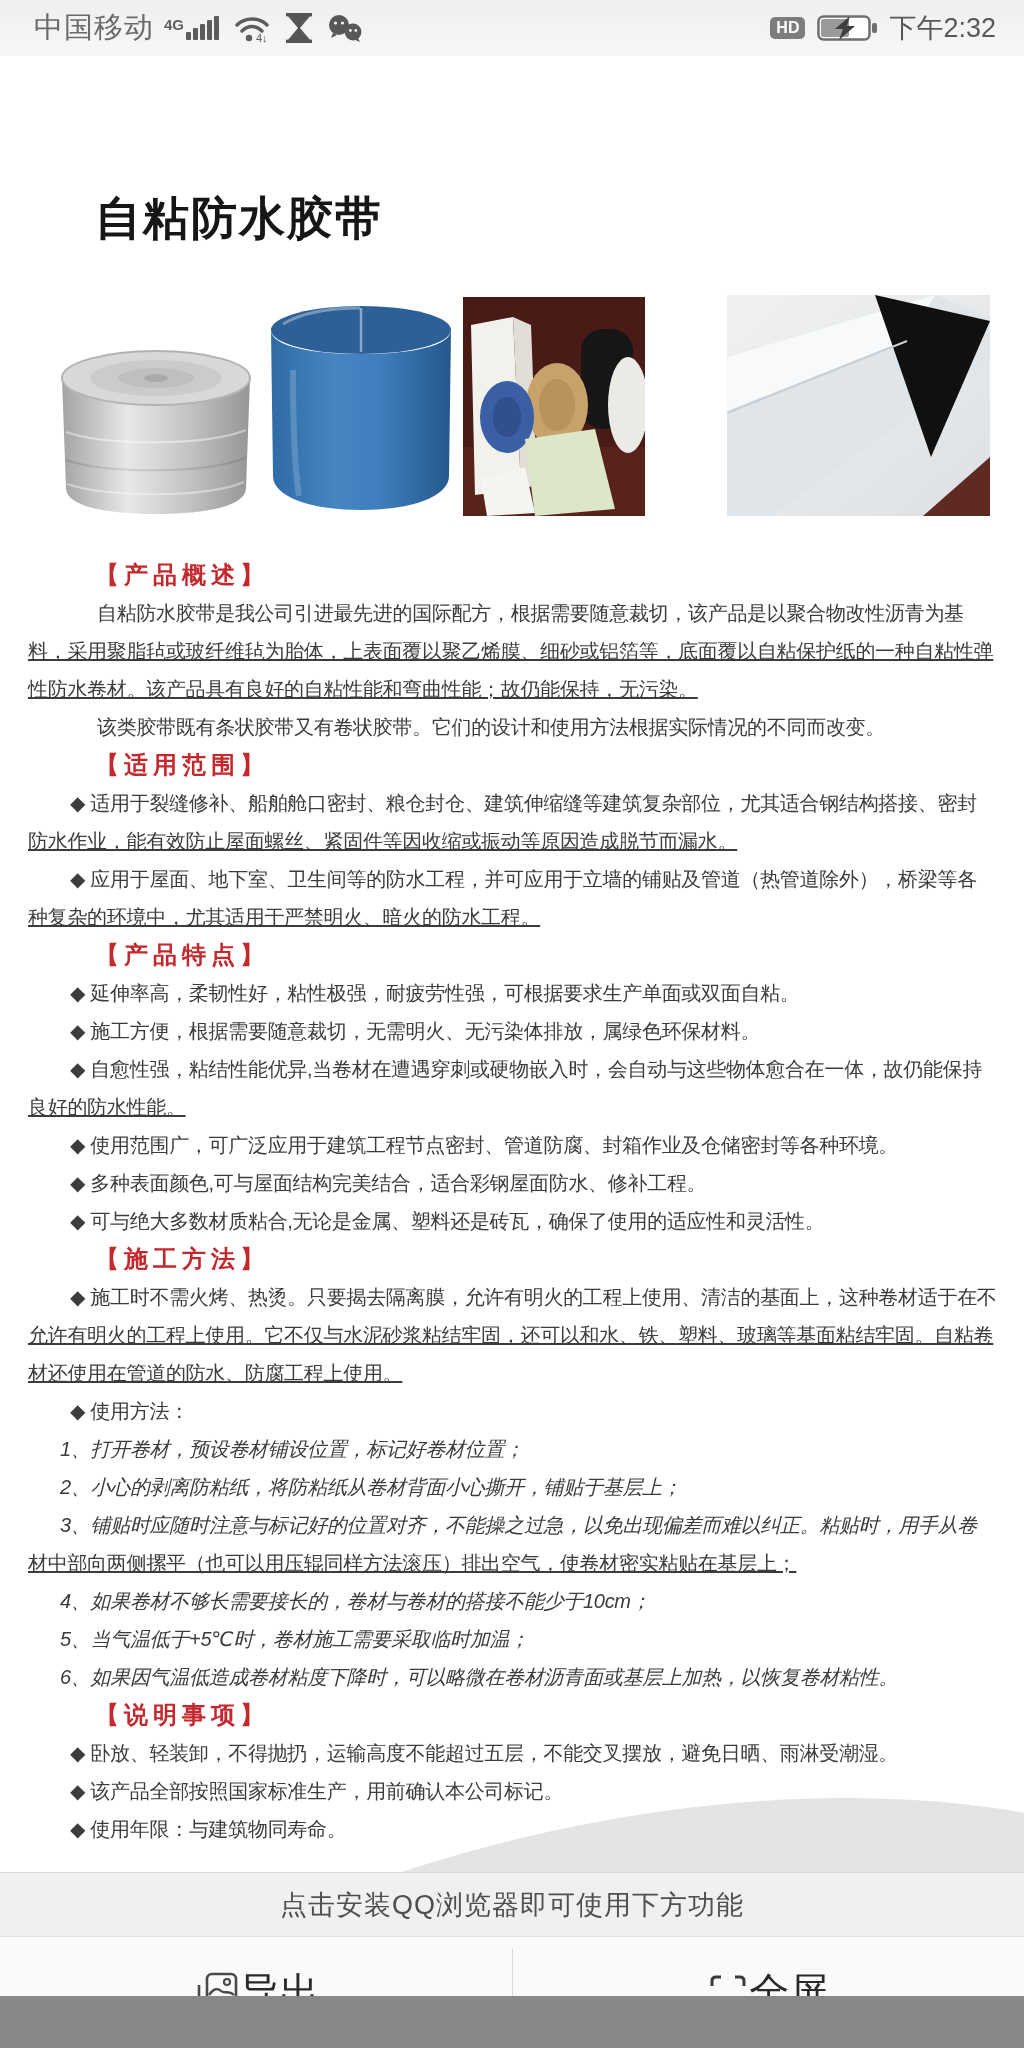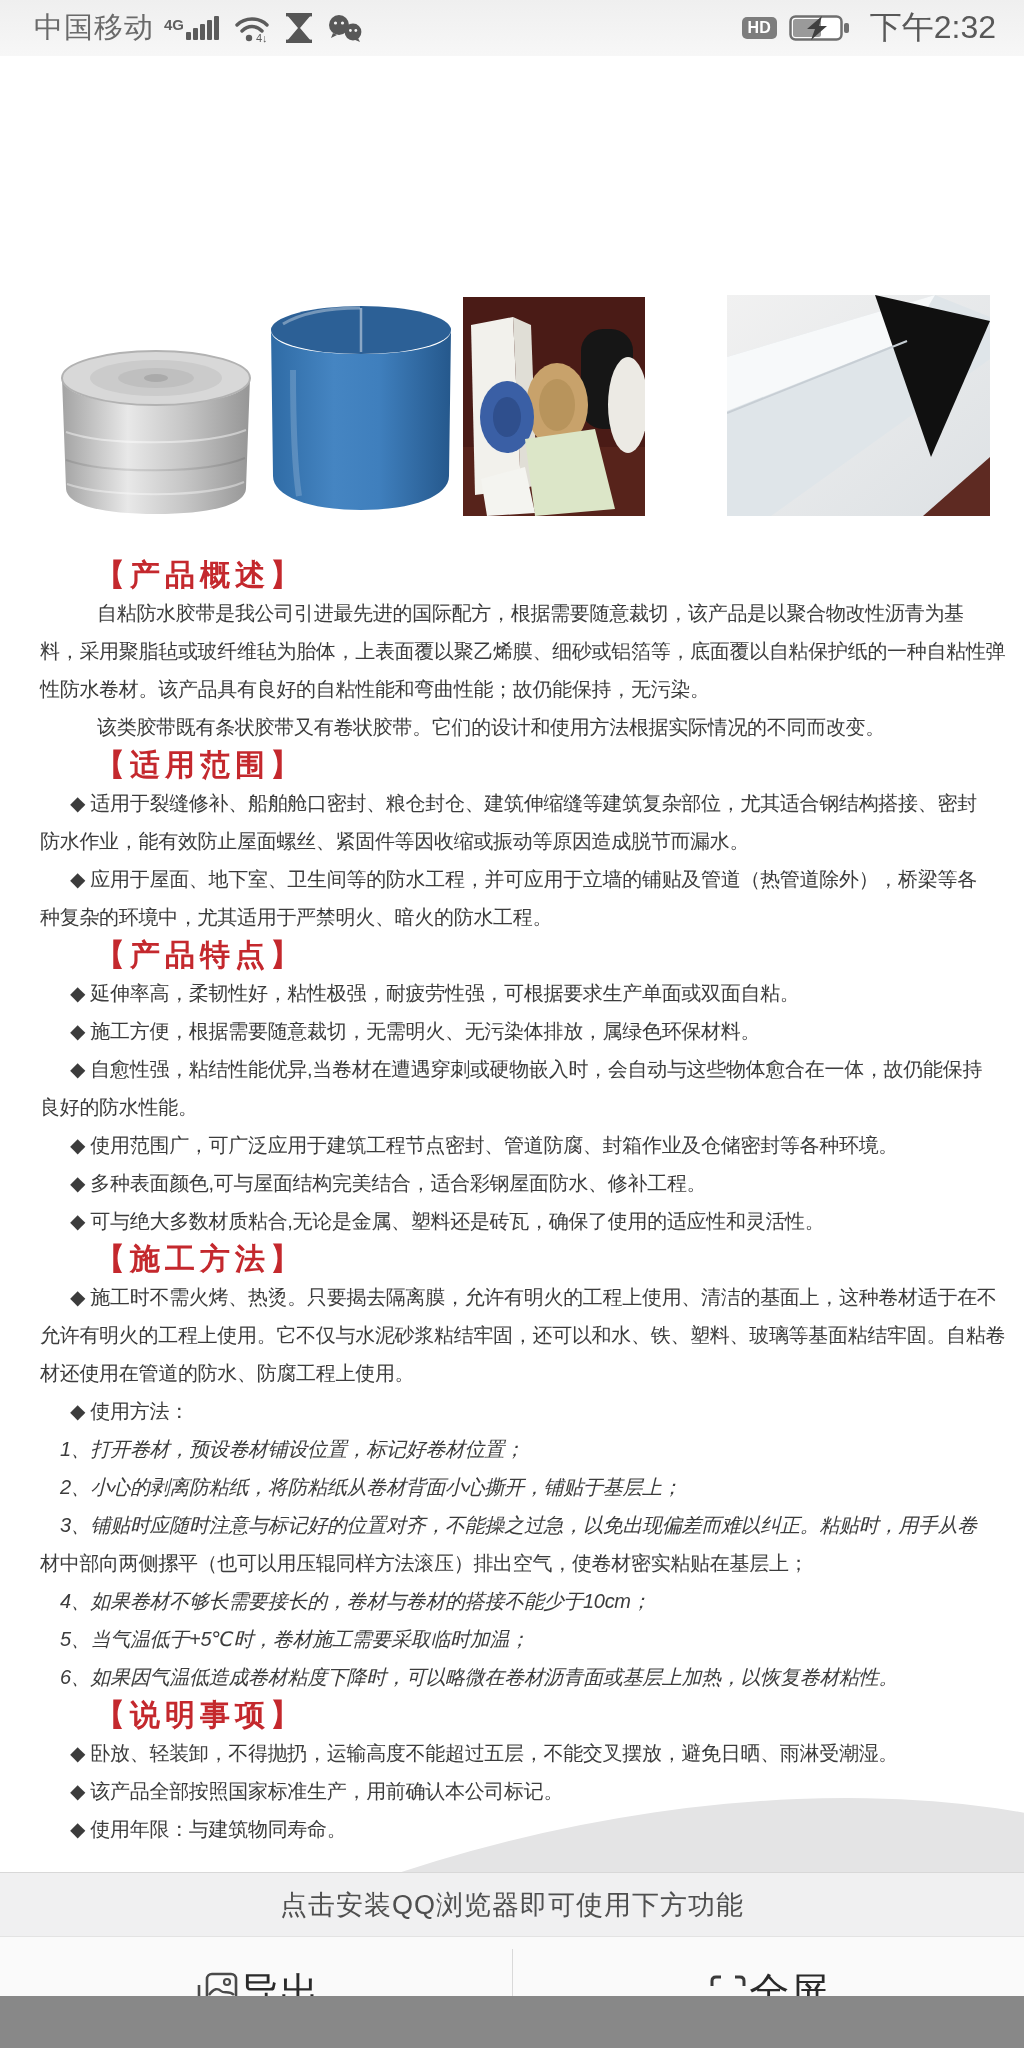--- a/index.html
+++ b/index.html
@@ -12,32 +12,32 @@
              padding:0 28px 0 34px;box-sizing:border-box;color:#5f5f5f;}
   .sb-left,.sb-right{display:flex;align-items:center;}
   .carrier{font-size:29px;color:#6a6a6a;letter-spacing:1px;}
   .netbadge{font-size:15px;font-weight:bold;color:#5f5f5f;margin:0 2px 0 10px;
             align-self:flex-start;padding-top:8px;}
   .bars{display:flex;align-items:flex-end;gap:2px;height:24px;margin-right:14px;}
   .bars i{display:block;width:5px;background:#5c5c5c;border-radius:1px;}
   .sbicon{margin-right:14px;display:flex;align-items:center;}
   .hdbadge{background:#7d7d7d;color:#fff;font-size:16px;font-weight:bold;
            border-radius:5px;padding:3px 6px;margin-right:12px;line-height:1;}
-  .time{font-size:32px;color:#585858;margin-left:19px;}
+  .time{font-size:27px;color:#585858;margin-left:10px;}
   
   .doc-title{position:absolute;left:95px;top:188px;z-index:2;font-size:46px;font-weight:bold;
              color:#161616;letter-spacing:2px;}
   .pimg{position:absolute;z-index:2;overflow:hidden;}
   .doc-body{position:absolute;left:0;top:556px;width:1024px;z-index:2;}
   .row{height:38px;line-height:38px;font-size:20px;color:#3c3c3c;white-space:nowrap;
        letter-spacing:-0.3px;}
-  .row.header{font-size:30px;font-weight:bold;color:#c4282d;padding-left:95px;
+  .row.header{font-size:24px;font-weight:bold;color:#c4282d;padding-left:95px;
               letter-spacing:5px;}
   .row.indent{padding-left:97px;}
-  .row.flush{padding-left:40px;}
+  .row.flush{padding-left:28px;text-decoration:underline;}
   .row.bullet{padding-left:70px;}
   .row.step{padding-left:60px;font-style:italic;}
   
   .blob{position:absolute;left:-160px;top:1830px;width:1520px;height:760px;z-index:1;
         background:#e4e4e5;border-radius:50%;transform:rotate(-14deg);}
   .banner{position:absolute;left:0;top:1872px;width:100%;height:64px;z-index:4;
           background:#f0f0f1;border-top:1px solid #d8d8d8;box-sizing:border-box;
           display:flex;align-items:center;justify-content:center;}
   .banner span{font-size:27px;color:#4f4f4f;letter-spacing:1px;}
   .toolbar{position:absolute;left:0;top:1936px;width:100%;height:112px;z-index:4;
@@ -99,20 +99,21 @@
           <rect x="1.5" y="3.5" width="51" height="23" rx="5" fill="#ffffff" stroke="#6f6f6f" stroke-width="2.5"></rect>
           <rect x="4" y="6" width="28" height="18" rx="2.5" fill="#9a9a9a"></rect>
           <polygon points="33,3 18,16 26,16 22,27 38,13 30,13" fill="#3f3f3f"></polygon>
           <rect x="55" y="10" width="5" height="10" rx="2" fill="#6f6f6f"></rect>
         </svg>
       </span>
       <span class="time">下午2:32</span>
     </div>
   </div>
 
+  <div class="doc-title">自粘防水胶带</div>
 
   <div class="pimg" style="left:56px;top:342px;width:206px;height:174px;">
     <svg width="206" height="174" viewBox="0 0 206 174">
       <defs>
         <linearGradient id="silv" x1="0" y1="0" x2="1" y2="0">
           <stop offset="0" stop-color="#a3a3a3"></stop>
             <stop offset="0.35" stop-color="#e8e8e8"></stop>
           <stop offset="0.65" stop-color="#c6c6c6"></stop>
             <stop offset="1" stop-color="#969696"></stop>
         </linearGradient>

